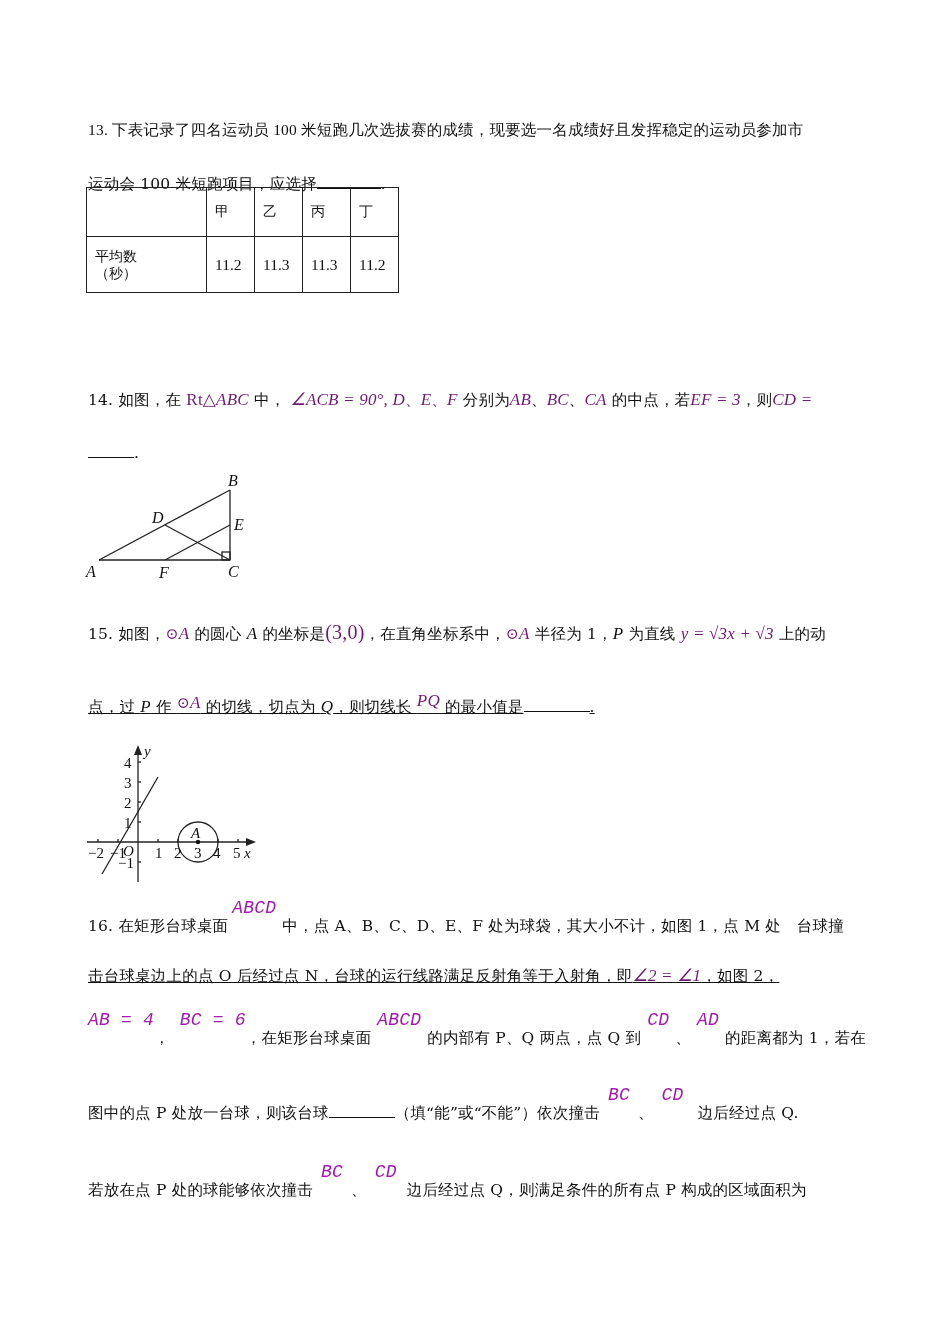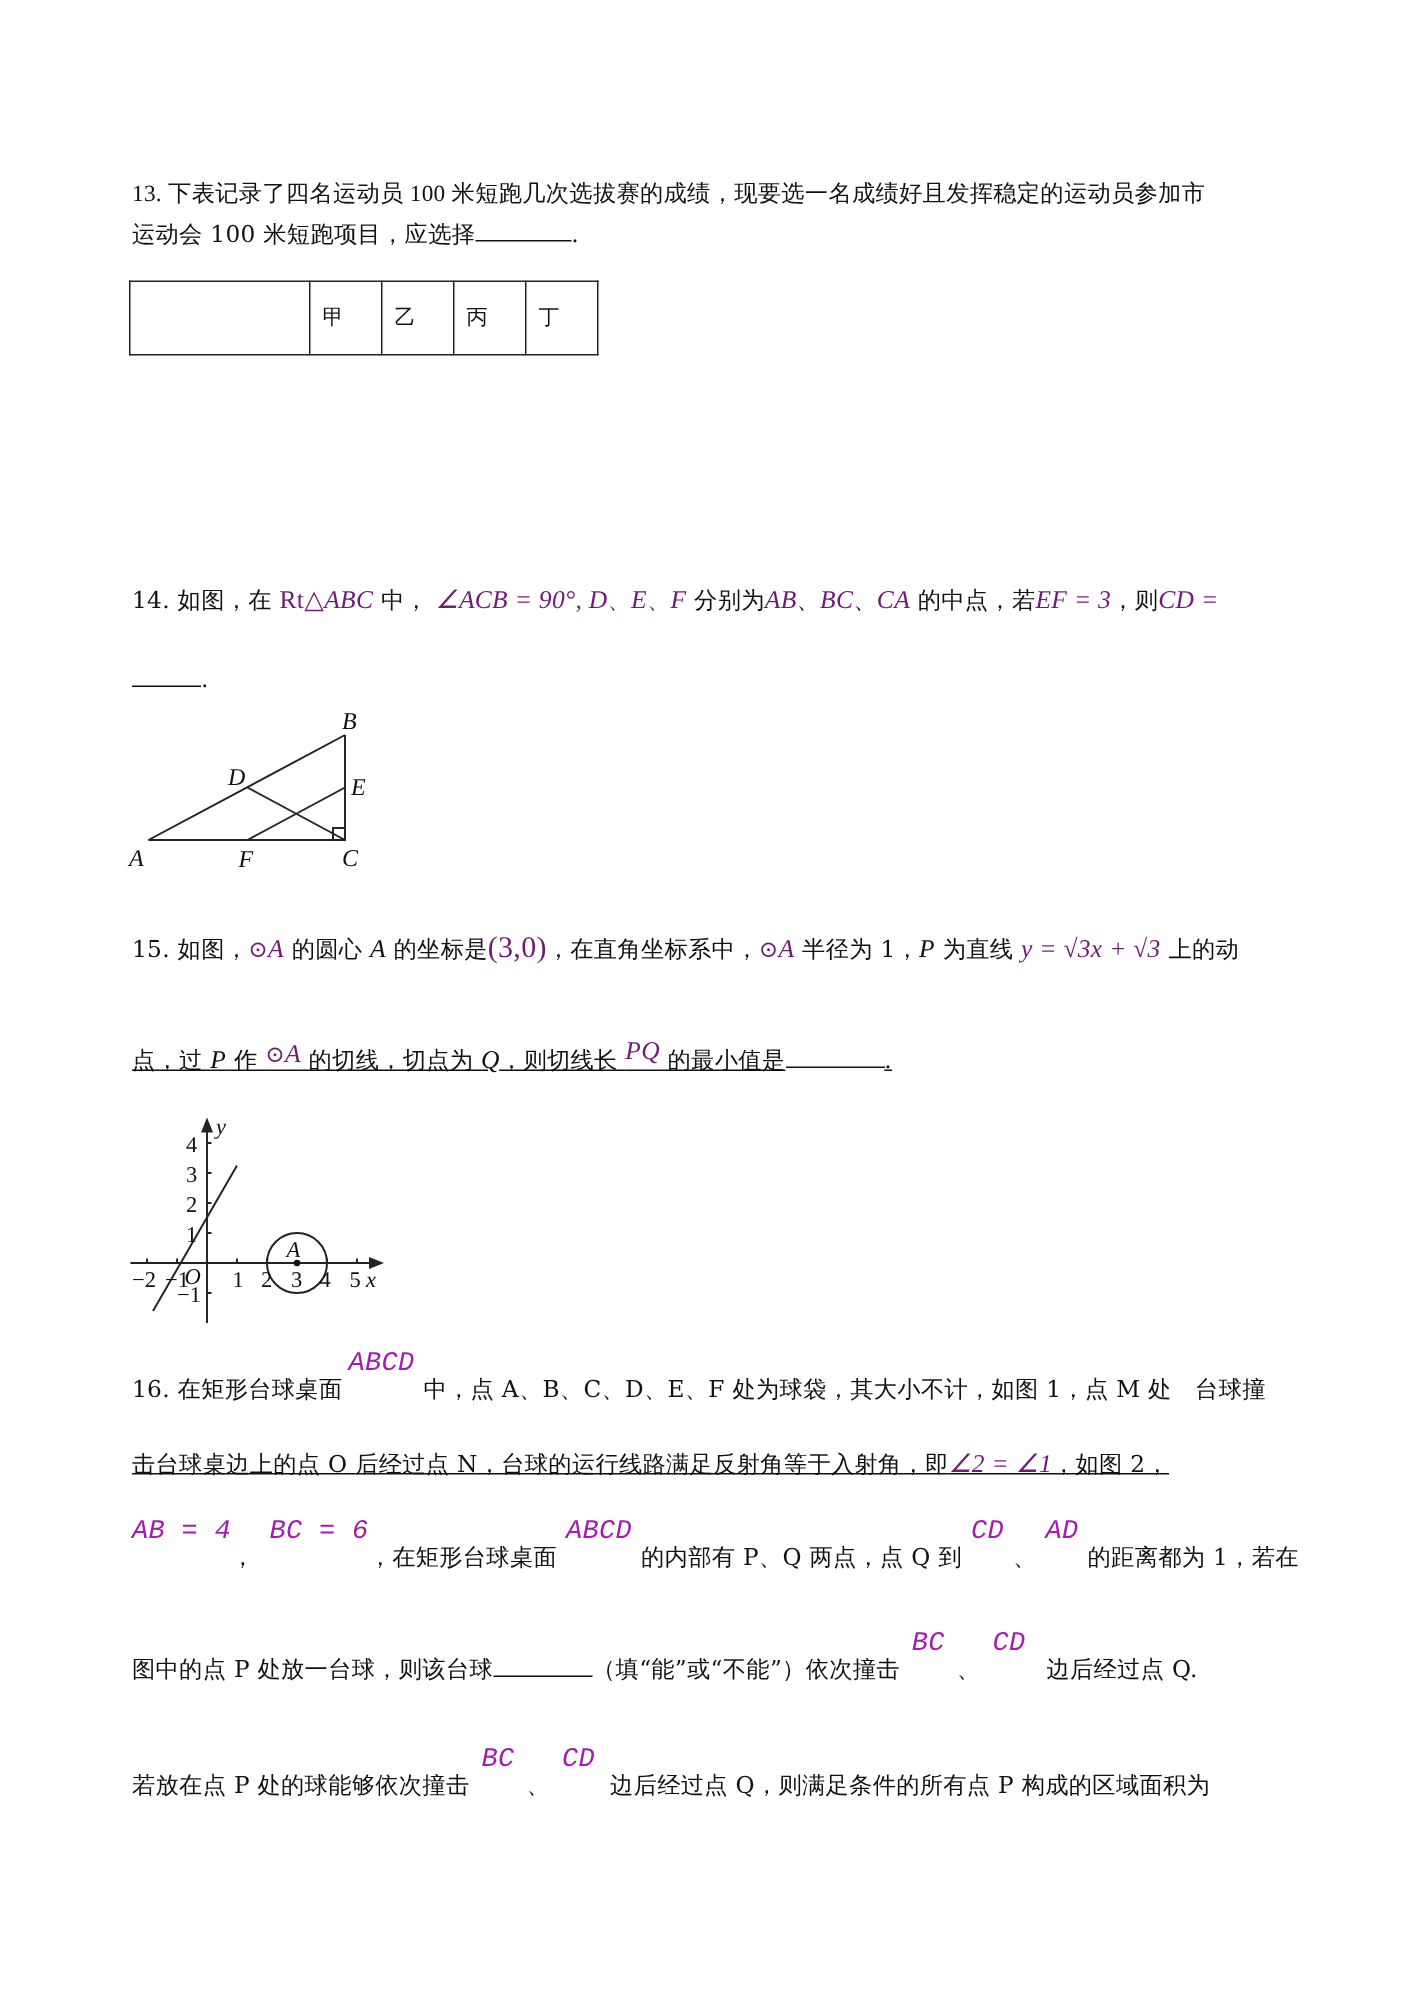--- a/index.html
+++ b/index.html
@@ -18,32 +18,42 @@
   svg { position: absolute; overflow: visible; }
   svg text { font-family: "Liberation Serif", serif; }
 </style>
 </head>
 <body>
 
 <div class="line" style="top:120px;font-family:Liberation Serif, serif;">
   <span>13.</span>
   <span>下表记录了四名运动员 100 米短跑几次选拔赛的成绩，现要选一名成绩好且发挥稳定的运动员参加市</span>
 </div>
-<div class="line" style="top:146px;">
+<div class="line" style="top:174px;">
   <span>运动会 100 米短跑项目，应选择</span><span class="blank" style="width:64px;"></span><span>.</span>
 </div>
 
 <table class="scores">
   <tbody>
       <tr style="height:49px;">
     <td style="width:103px;"></td>
     <td style="width:31px;">甲</td>
     <td style="width:31px;">乙</td>
     <td style="width:31px;">丙</td>
     <td style="width:31px;">丁</td>
+  </tr>
+  <tr style="height:56px;">
+    <td style="line-height:17px;">
+      <div>平均数</div>
+      <div>（秒）</div>
+    </td>
+    <td class="num">11.2</td>
+    <td class="num">11.3</td>
+    <td class="num">11.3</td>
+    <td class="num">11.2</td>
   </tr>
 </tbody>
   </table>
 
 <div class="line" style="top:390px;">
   <span>14.</span>
   <span>如图，在</span>
   <span class="mr gray">Rt△</span><span class="m gray">ABC</span><span> 中，</span>
   <span class="m gray">∠ACB = 90°, </span><span class="m gray">D</span><span class="gray">、</span><span class="m gray">E</span><span class="gray">、</span><span class="m gray">F</span><span> 分别为</span><span class="m gray">AB</span><span>、</span><span class="m gray">BC</span><span>、</span><span class="m gray">CA</span><span> 的中点，若</span><span class="m gray">EF = 3</span><span>，则</span><span class="m gray">CD =</span>
 </div>

